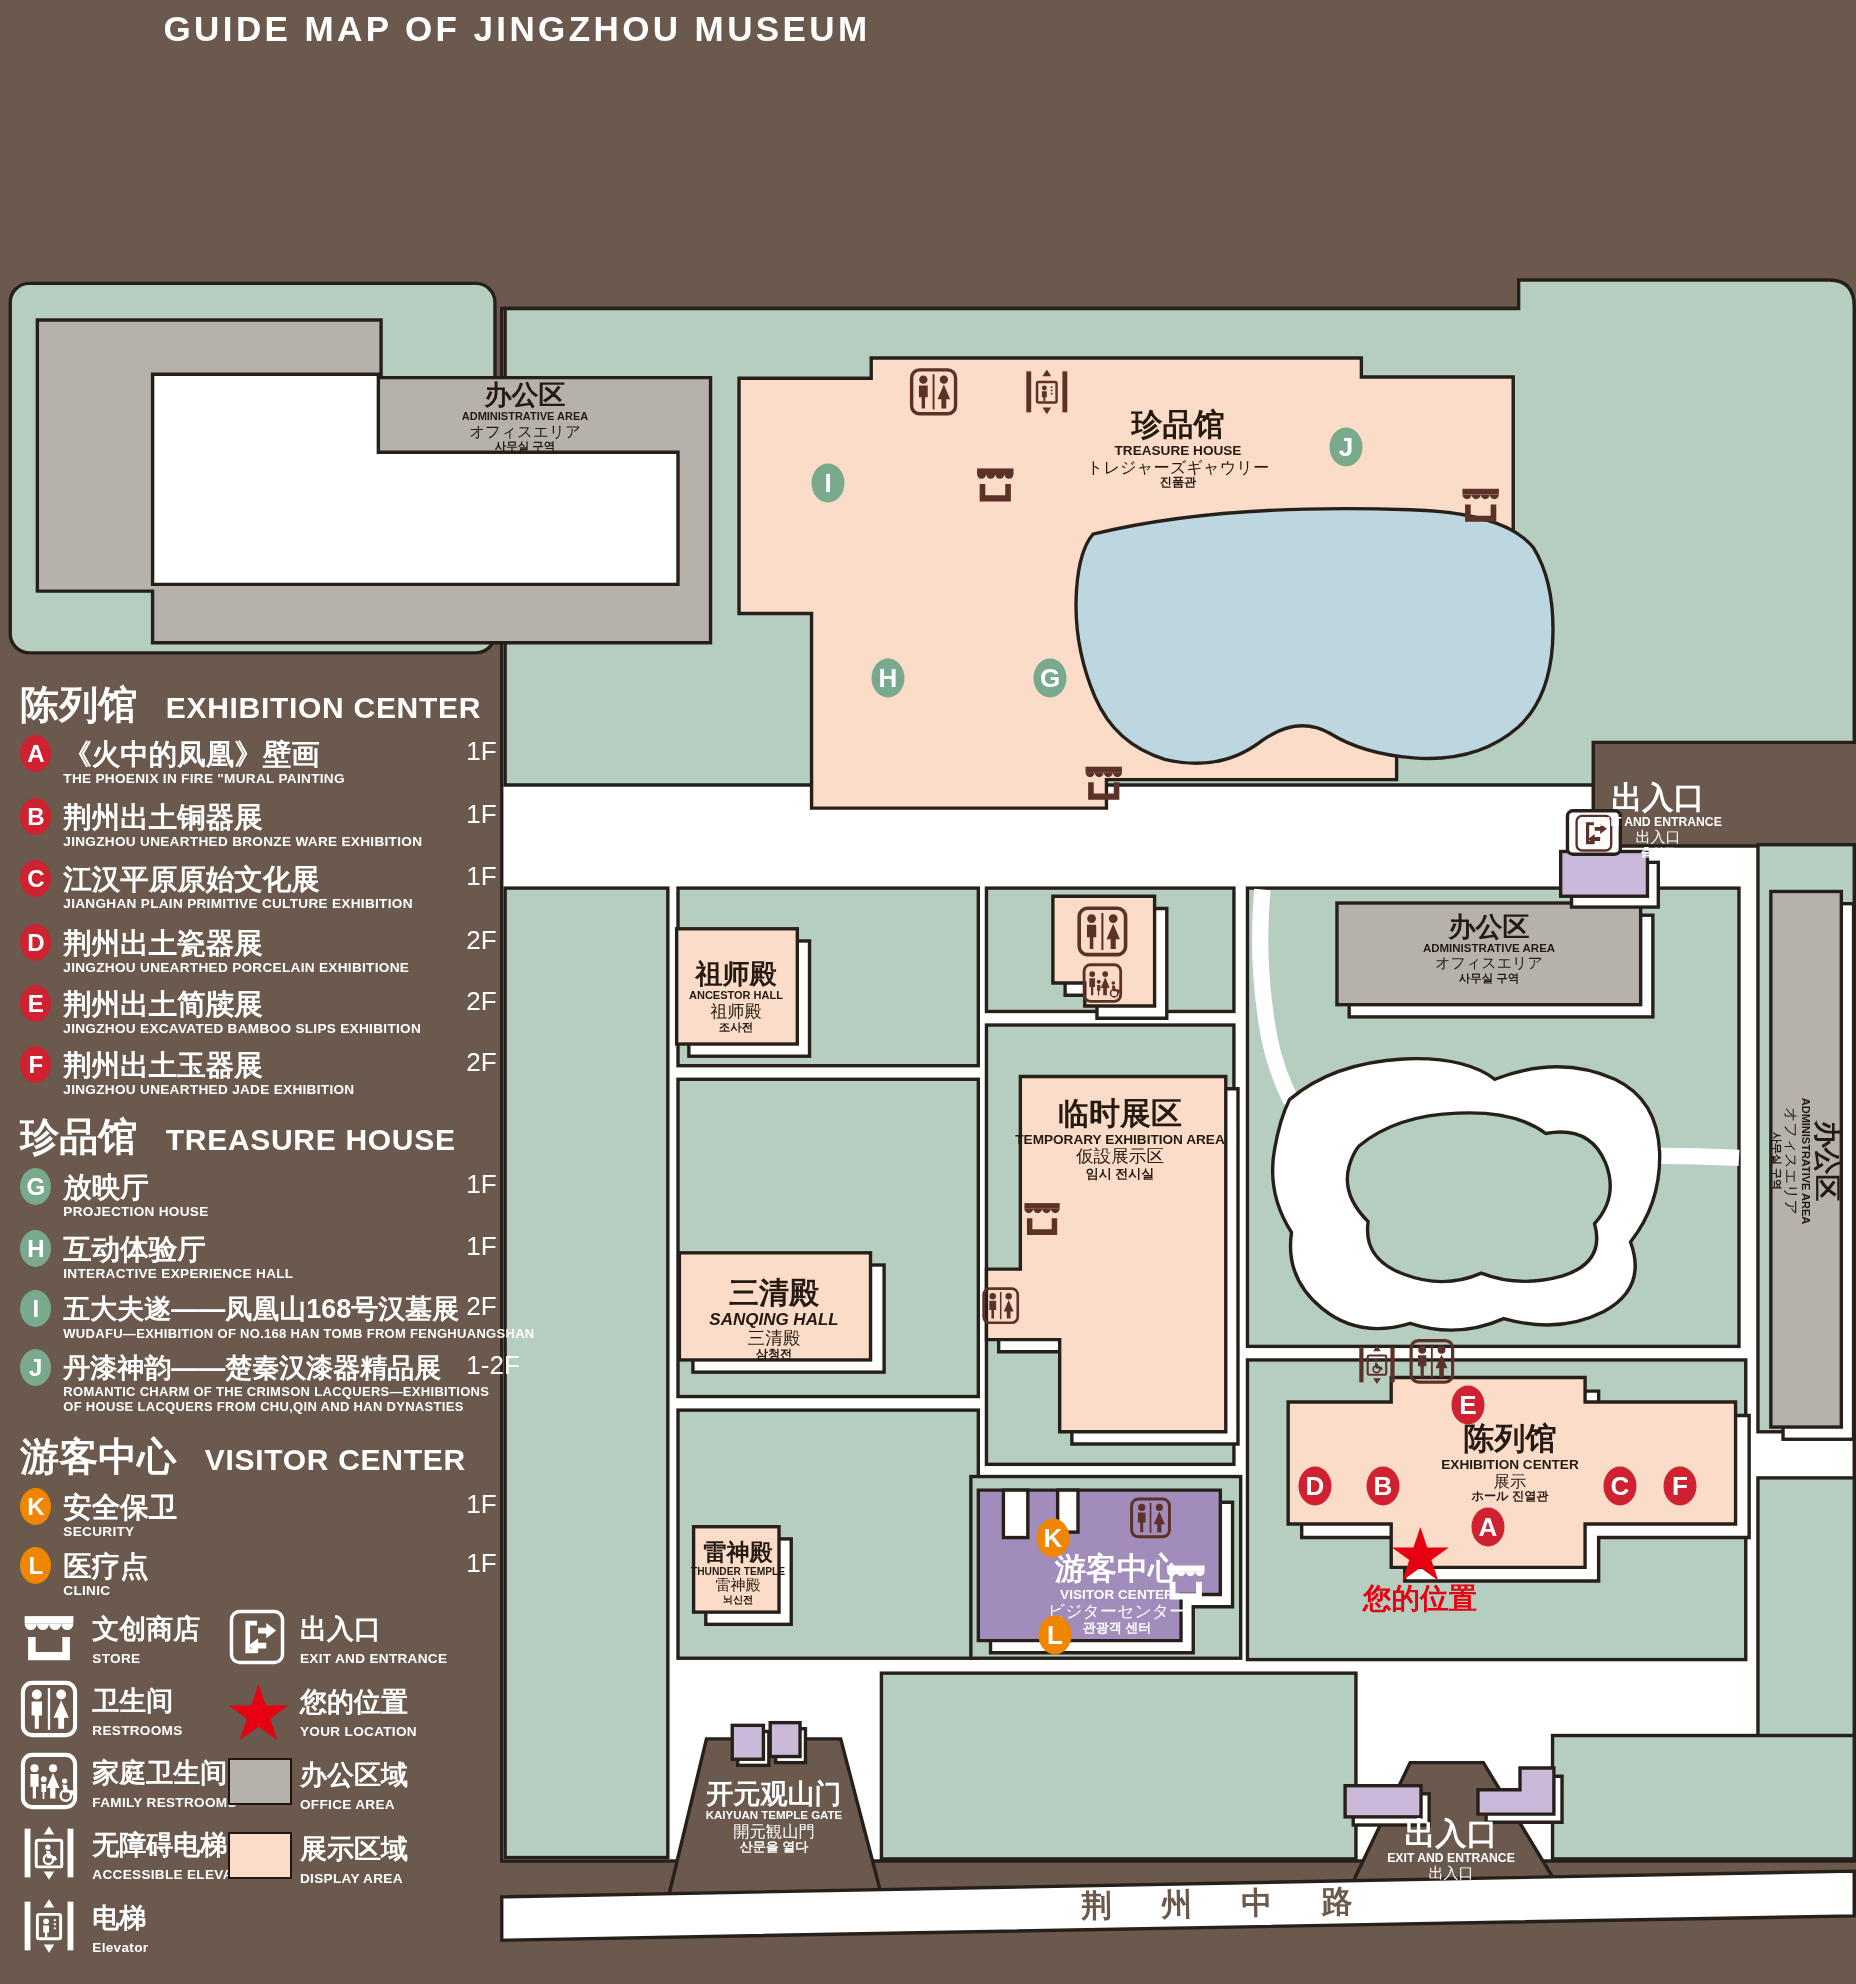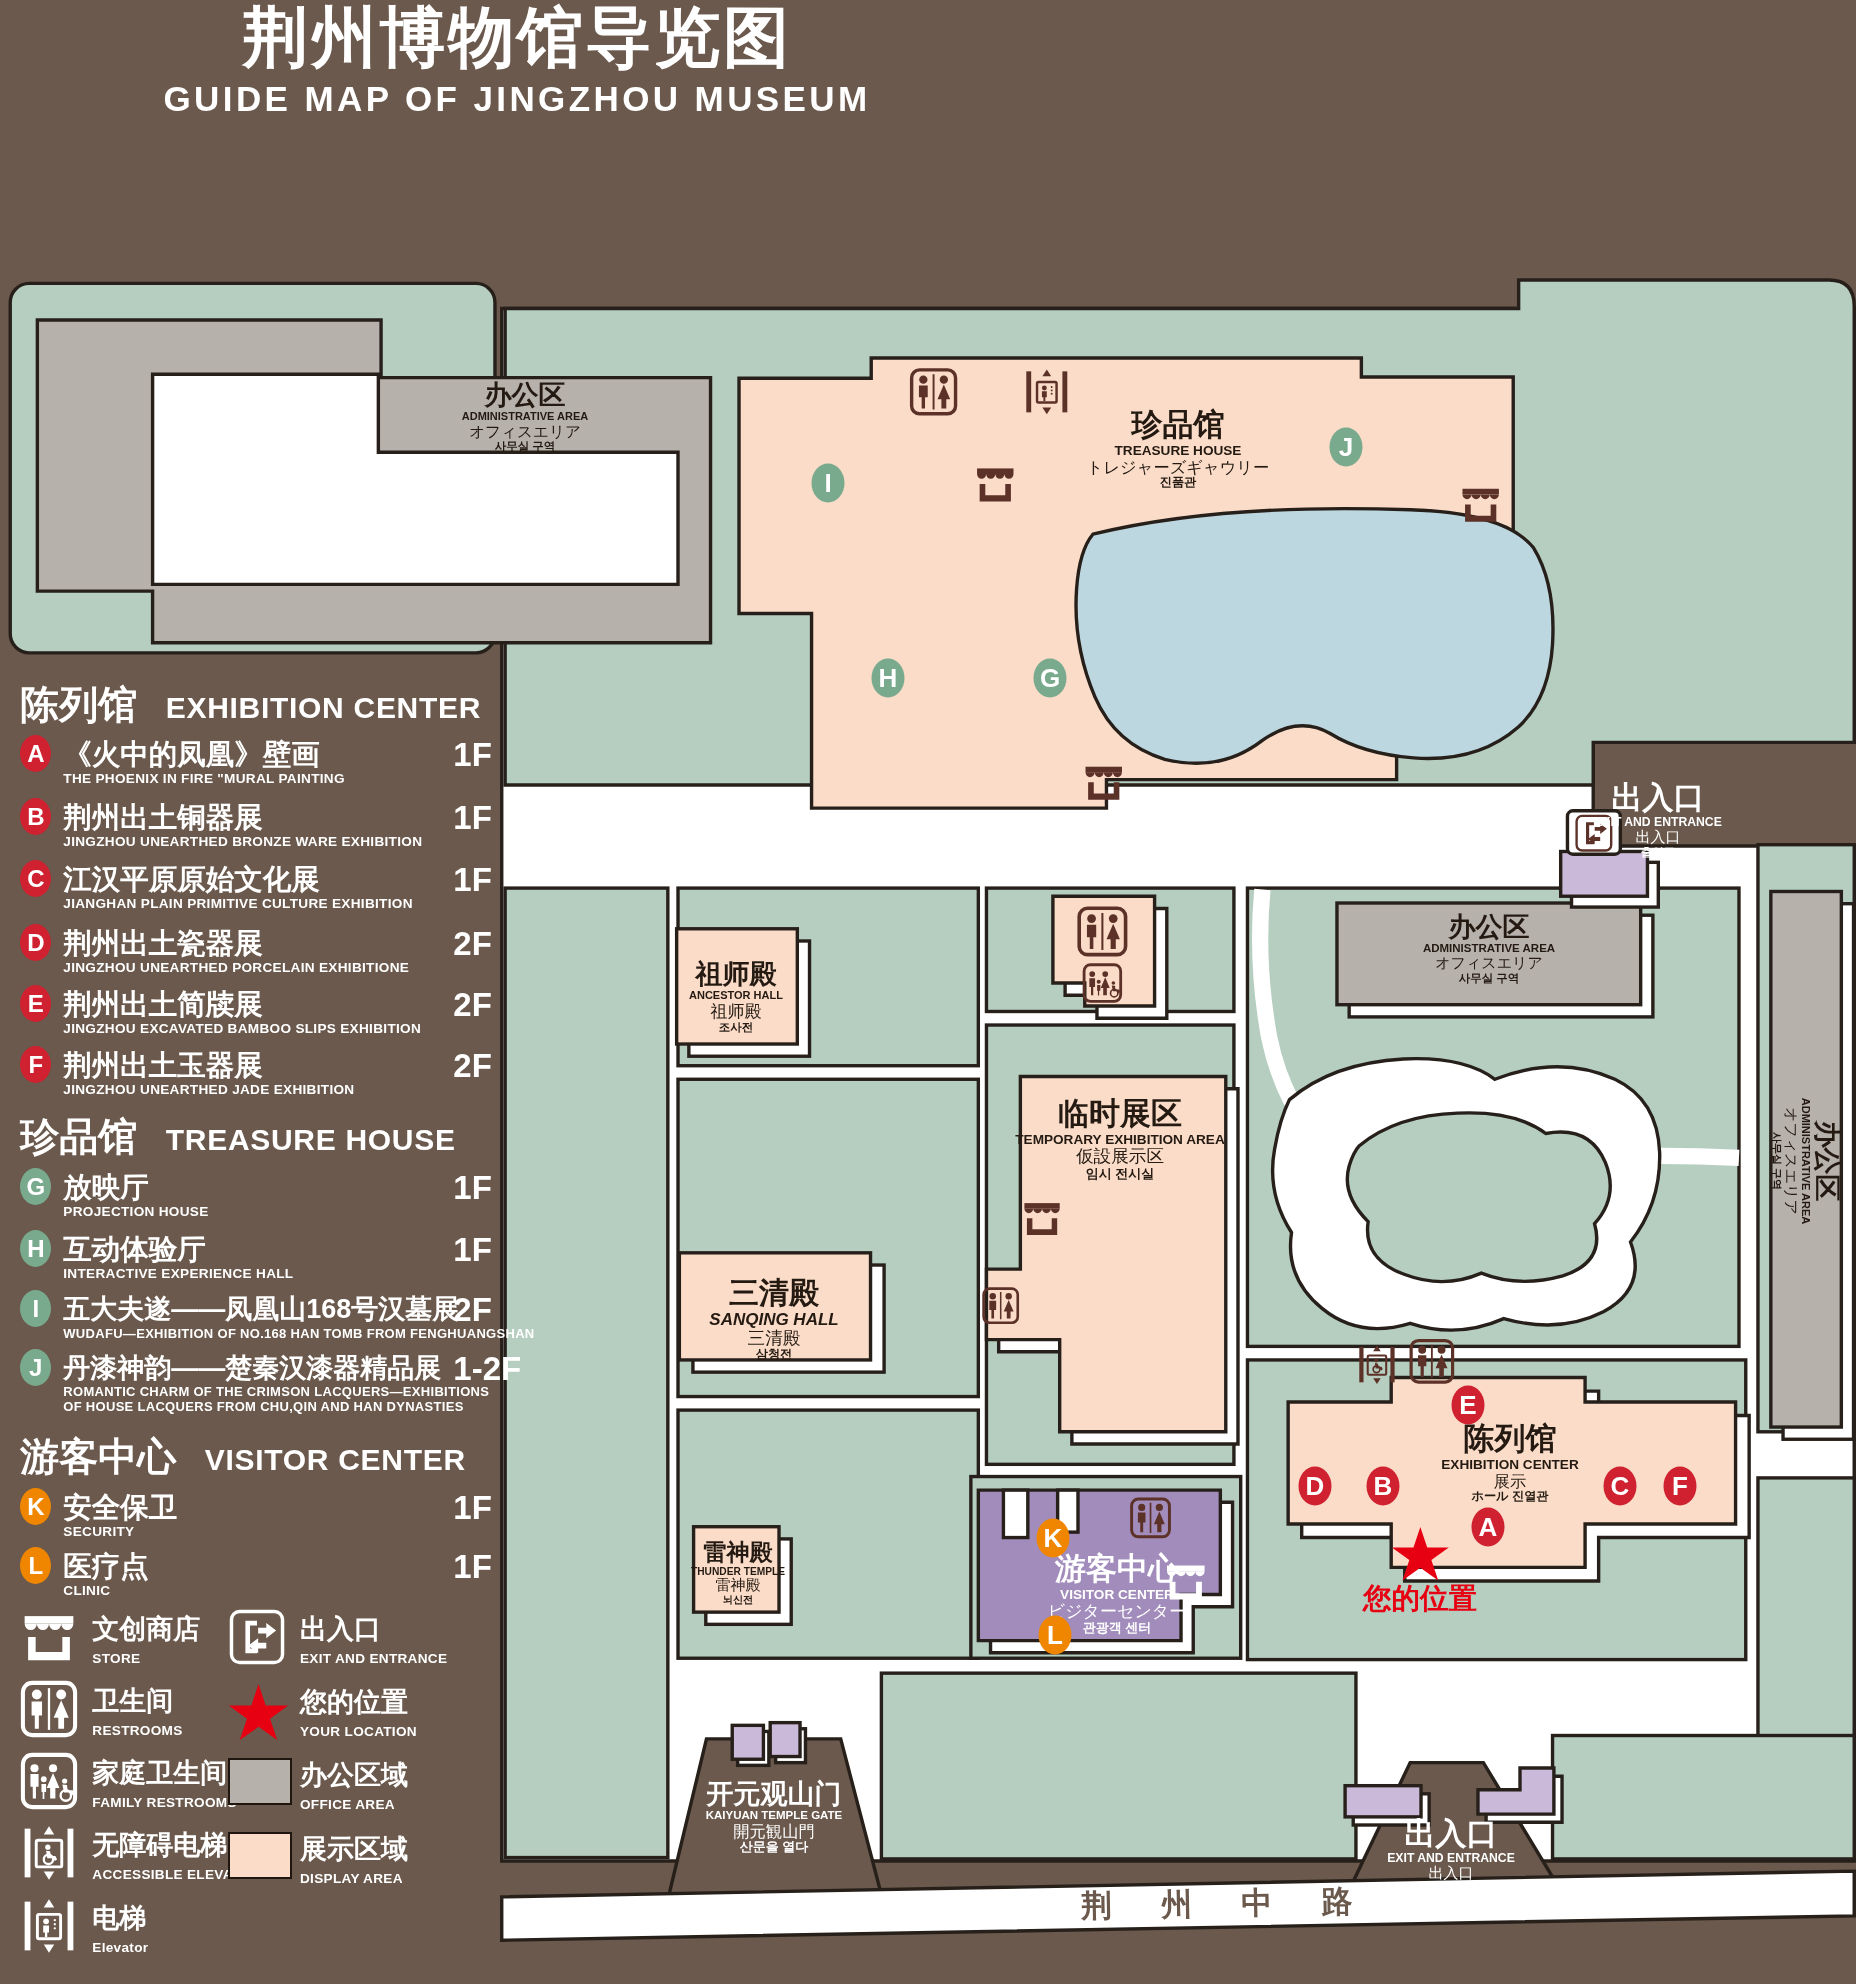--- a/index.html
+++ b/index.html
@@ -9,21 +9,21 @@
   .title{position:absolute;left:517px;top:2.7px;transform:translateX(-50%);text-align:center;color:#ffffff;white-space:nowrap;}
   .title .zh{font-size:66px;font-weight:bold;letter-spacing:2.7px;line-height:1.05;}
   .title .en{font-size:35px;font-weight:bold;letter-spacing:3.4px;margin-top:6.8px;}
   .sec-head{position:absolute;left:20.3px;display:flex;align-items:baseline;gap:28.5px;color:#fff;white-space:nowrap;}
   .sec-head .zh{font-size:39px;font-weight:bold;}
   .sec-head .en{font-size:30px;font-weight:bold;letter-spacing:0.7px;}
   .lrow{position:absolute;left:20.3px;width:502px;height:62px;color:#fff;}
   .lrow .zh{position:absolute;left:43px;top:0;font-size:28.5px;font-weight:bold;white-space:nowrap;}
   .lrow .en{position:absolute;left:43px;top:35px;font-size:13.6px;font-weight:bold;white-space:nowrap;letter-spacing:0.3px;}
   .lrow .en.wrap{white-space:normal;width:434px;line-height:1.15;}
-  .lrow .floor{position:absolute;left:433px;top:0;font-size:33px;font-weight:bold;}
+  .lrow .floor{position:absolute;left:446px;top:0;font-size:26px;font-weight:normal;}
   .badge{display:inline-block;width:31px;height:37px;border-radius:50%;color:#fff;font-size:24px;font-weight:bold;line-height:37px;text-align:center;}
   .lrow .badge{position:absolute;left:0;top:-1.4px;}
   .badge.red{background:#cf2130;} .badge.green{background:#79aa8e;} .badge.orange{background:#f08600;}
   .mbadge{position:absolute;width:33px;height:39px;border-radius:50%;color:#fff;font-size:26px;font-weight:bold;line-height:39px;text-align:center;transform:translate(-50%,-50%);}
   .mbadge.red{background:#cf2130;} .mbadge.green{background:#79aa8e;} .mbadge.orange{background:#f08600;}
   .irow{position:absolute;color:#fff;}
   .irow .licon{position:absolute;left:0;top:0;}
   .irow .txt{position:absolute;left:72px;top:2.7px;white-space:nowrap;}
   .irow .zh{font-size:27px;font-weight:bold;}
   .irow .en{font-size:13.6px;font-weight:bold;margin-top:4.1px;letter-spacing:0.3px;}
@@ -194,21 +194,20 @@
       <use href="#sym-acc-elev" x="0" y="0" width="0" height="0"></use>
       <use href="#sym-acc-elevator" x="2000" y="1982" width="62" height="62"></use>
       <use href="#sym-restroom" x="2078" y="1974" width="68" height="68"></use>
       <use href="#sym-exit" x="2322" y="1200" width="58" height="58"></use>
     </g>
     <use href="#sym-store" x="1716" y="2300" width="66" height="66" color="#ffffff"></use>
     <use href="#sym-star" x="2052" y="2248" width="86" height="86" color="#e60012"></use>
   </svg>
 
   <div class="title">
-    <div class="zh">荆州博物馆导览图</div>
     <div class="en">GUIDE MAP OF JINGZHOU MUSEUM</div>
   </div>
 
   <div class="sec-head" style="top:678px;">
     <span class="zh">陈列馆</span>
     <span class="en">EXHIBITION CENTER</span>
   </div>
   <div class="lrow" style="top:736px;">
     <span class="badge red">A</span>
     <div class="zh">《火中的凤凰》壁画</div>

